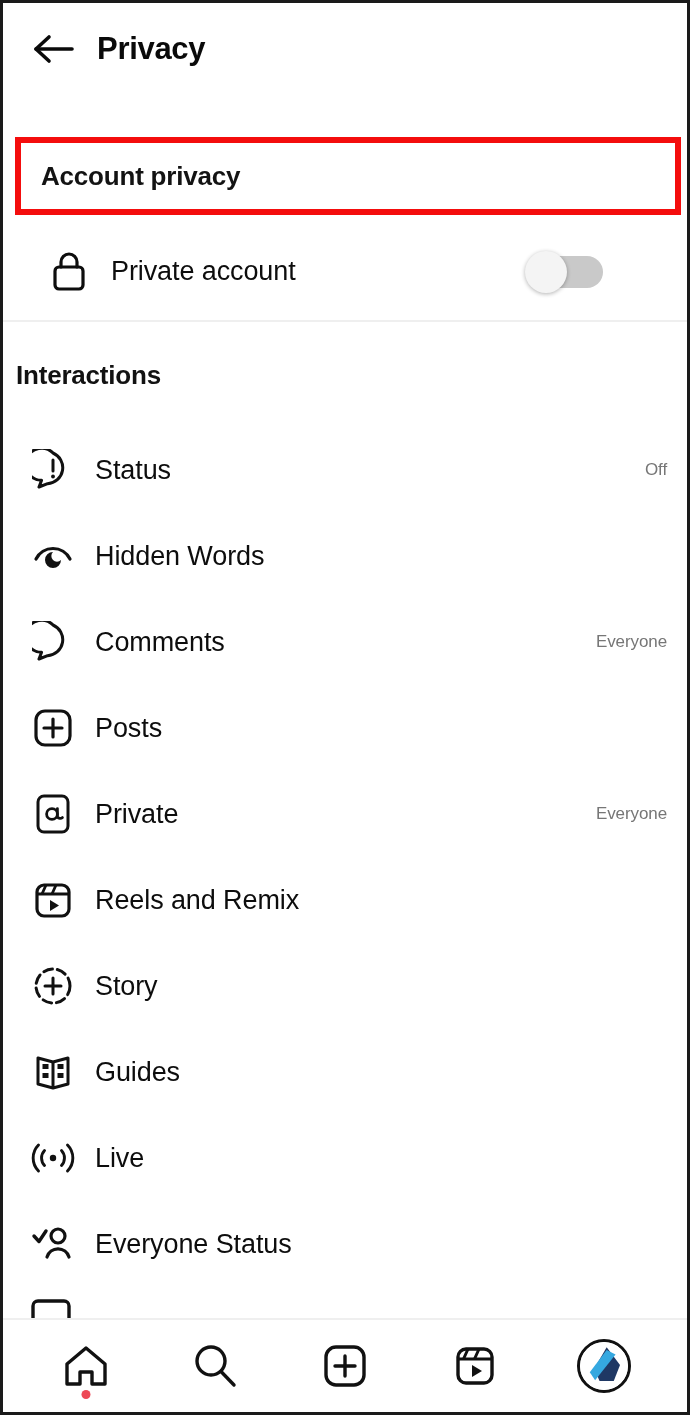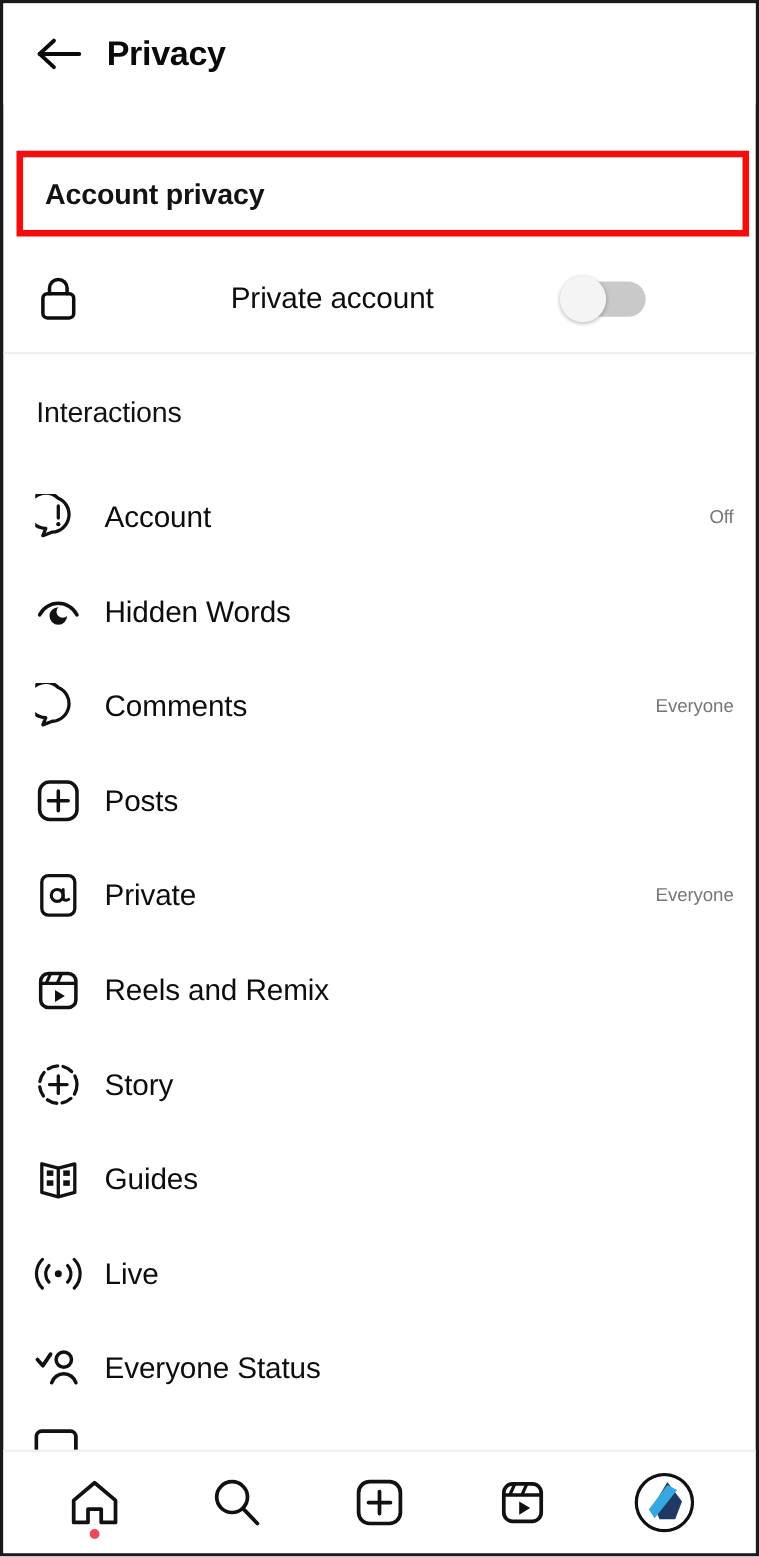--- a/index.html
+++ b/index.html
@@ -57,26 +57,25 @@
     font-size: 26px;
     font-weight: bold;
     color: #131313;
     letter-spacing: -0.2px;
     text-align: center;
   }
 
   
   .private-row {
     position: absolute;
-    left: 0; top: 220px;
+    left: 16px; top: 220px;
     width: 614px; height: 96px;
     display: flex;
     align-items: center;
     padding: 0 30px 0 28px;
-    text-align: center;
   }
   .row-icon {
     width: 44px; height: 44px;
     display: flex; align-items: center; justify-content: center;
     flex: 0 0 44px;
   }
   .row-label {
     margin-left: 20px;
     font-size: 27px;
     color: #0d0d0d;
@@ -123,23 +122,23 @@
   
   .section {
     position: absolute;
     left: 0; top: 320px;
     width: 684px;
   }
   .section-title {
     height: 104px;
     display: flex;
     align-items: center;
-    padding-left: 30px;
+    padding-left: 13px;
     font-size: 26px;
-    font-weight: normal;
+    font-weight: bold;
     color: #121212;
     letter-spacing: -0.2px;
   }
   .list-row {
     height: 86px;
     display: flex;
     align-items: center;
     padding: 0 20px 0 28px;
     cursor: pointer;
   }
@@ -227,21 +226,21 @@
     <div class="section-title">Interactions</div>
 
     <div class="list-row">
       <div class="row-icon">
         <svg width="42" height="42" viewBox="0 0 42 42">
           <path d="M21 4 a16 16 0 1 0 -11.4 27.3 L7 38 l8.6 -3.3 A16 16 0 0 0 21 4 Z" stroke="#111" stroke-width="3" fill="none" stroke-linejoin="round"></path>
           <path d="M21 11 V22" stroke="#111" stroke-width="3" stroke-linecap="round"></path>
           <circle cx="21" cy="27.5" r="1.9" fill="#111"></circle>
         </svg>
       </div>
-      <div class="row-label">Account</div>
+      <div class="row-label">Status</div>
       <div class="row-value">Off</div>
     </div>
 
     <div class="list-row">
       <div class="row-icon">
         <svg width="42" height="42" viewBox="0 0 42 42">
           <path d="M4 24 a19 19 0 0 1 34 0" stroke="#111" stroke-width="3.2" fill="none" stroke-linecap="round"></path>
           <path d="M21 17 a8 8 0 1 0 8 8 a5.5 5.5 0 0 1 -8 -8 Z" fill="#111"></path>
         </svg>
       </div>

